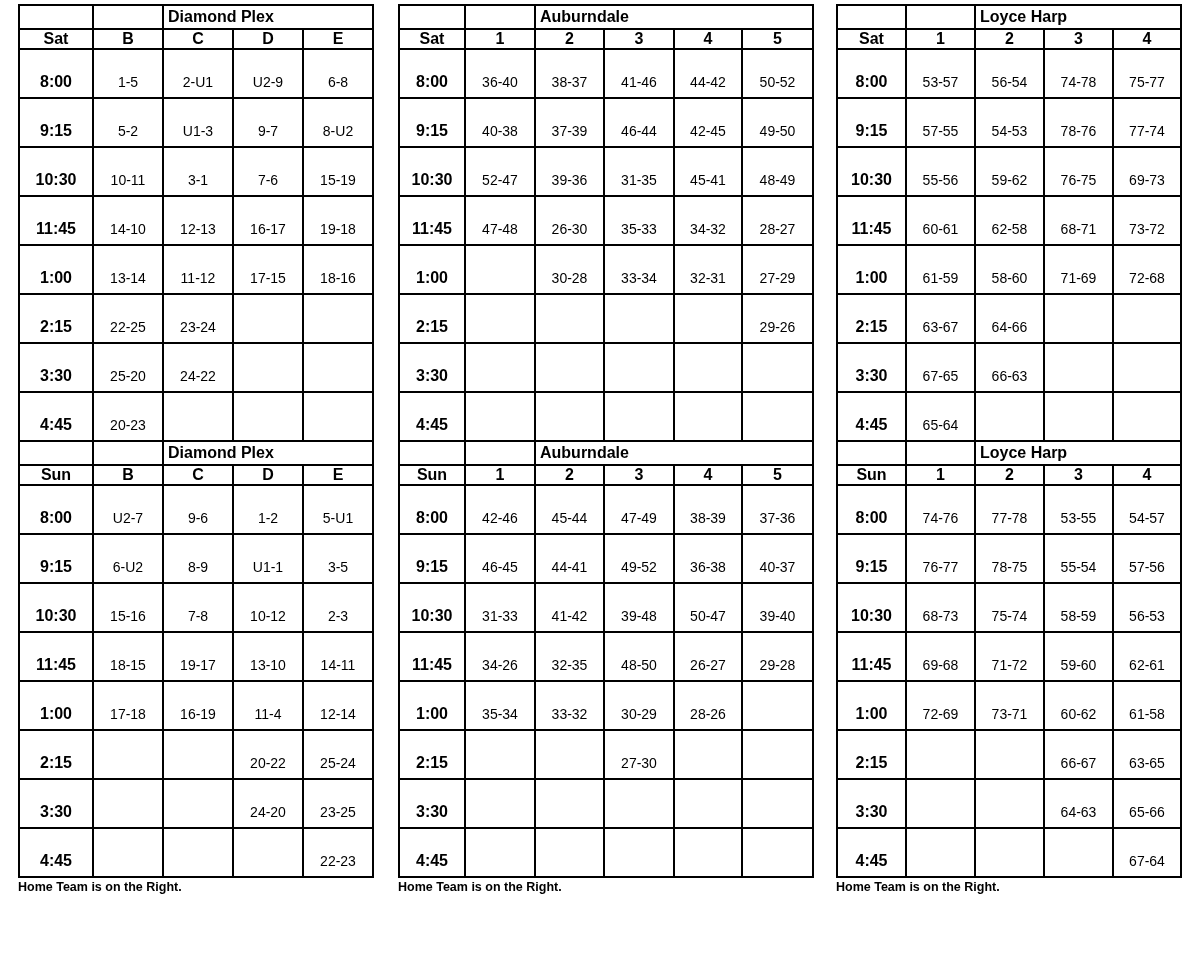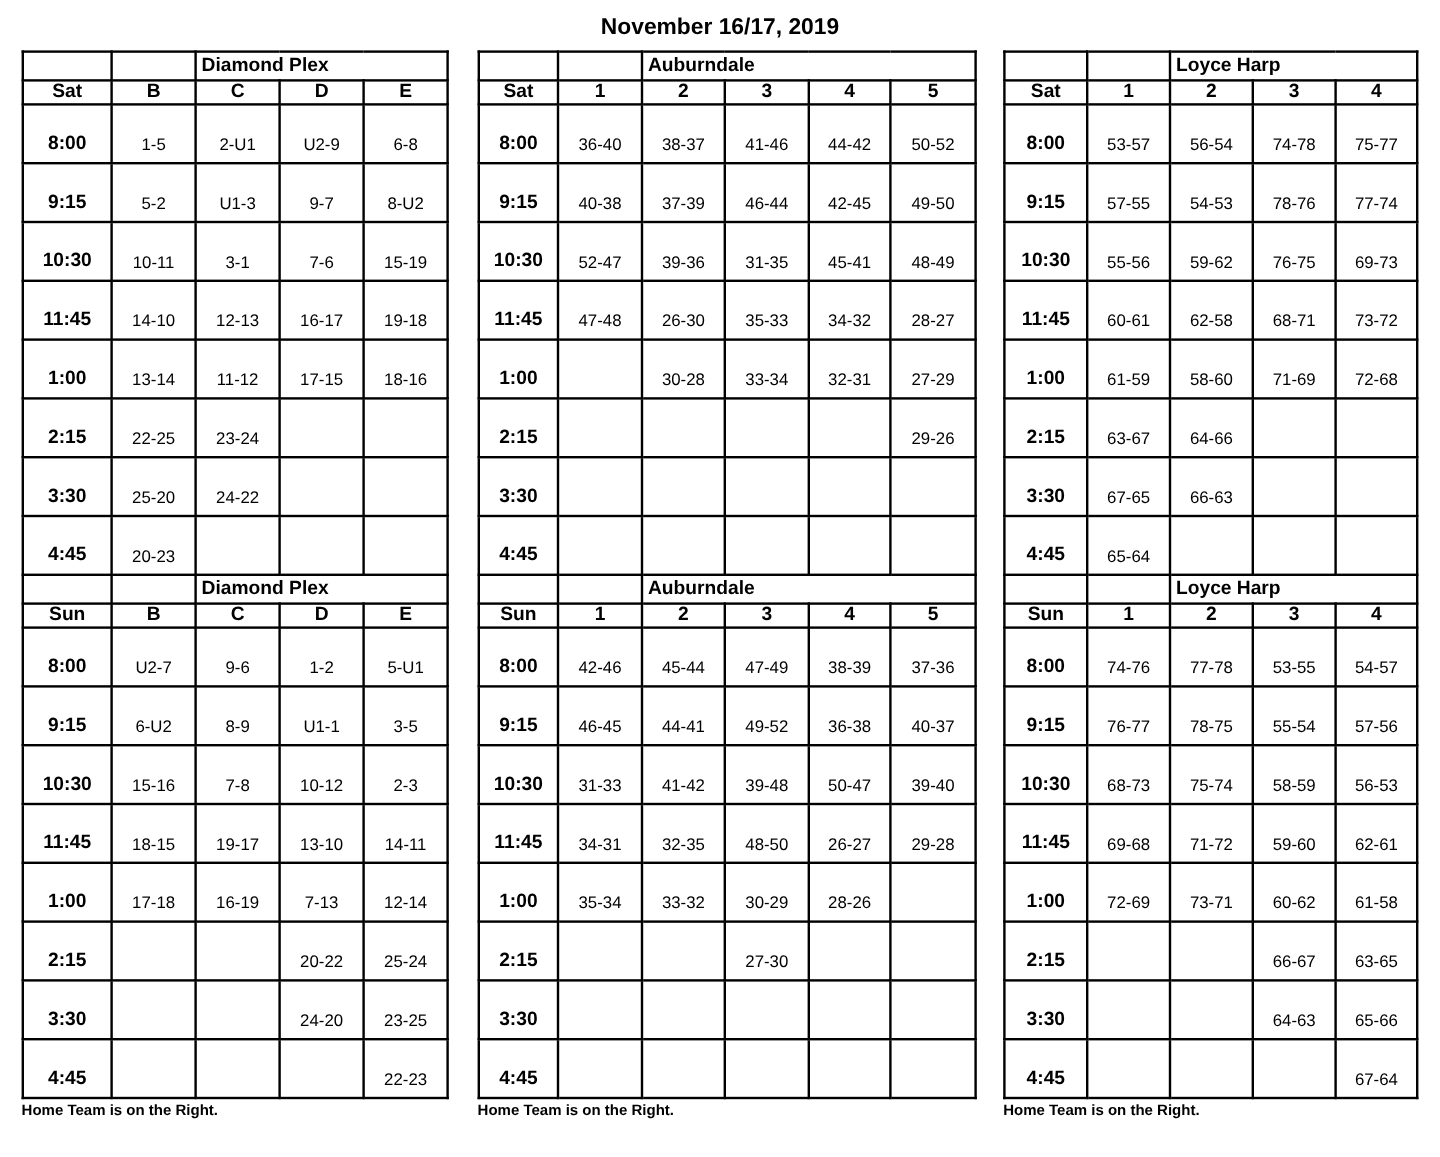--- a/index.html
+++ b/index.html
@@ -82,21 +82,20 @@
     font-size: 12.5px;
     font-weight: bold;
     text-align: left;
   }
 </style>
 </head>
 <body>
 
 <div class="page">
 
-  <div class="title">November 16/17, 2019</div>
 
   <div class="tables-row">
 
     <div class="table-block t0">
       <table class="sched">
         <colgroup>
           <col style="width:74px">
             <col style="width:70px">
             <col style="width:70px">
             <col style="width:70px">
@@ -208,21 +207,21 @@
               <td class="time-cell">11:45</td>
               <td class="score-cell">18-15</td>
               <td class="score-cell">19-17</td>
               <td class="score-cell">13-10</td>
               <td class="score-cell">14-11</td>
             </tr>
             <tr class="data-row">
               <td class="time-cell">1:00</td>
               <td class="score-cell">17-18</td>
               <td class="score-cell">16-19</td>
-              <td class="score-cell">7-13</td>
+              <td class="score-cell">11-4</td>
               <td class="score-cell">12-14</td>
             </tr>
             <tr class="data-row">
               <td class="time-cell">2:15</td>
               <td class="score-cell"></td>
               <td class="score-cell"></td>
               <td class="score-cell">20-22</td>
               <td class="score-cell">25-24</td>
             </tr>
             <tr class="data-row">
@@ -364,21 +363,21 @@
             <tr class="data-row">
               <td class="time-cell">10:30</td>
               <td class="score-cell">31-33</td>
               <td class="score-cell">41-42</td>
               <td class="score-cell">39-48</td>
               <td class="score-cell">50-47</td>
               <td class="score-cell">39-40</td>
             </tr>
             <tr class="data-row">
               <td class="time-cell">11:45</td>
-              <td class="score-cell">34-31</td>
+              <td class="score-cell">34-26</td>
               <td class="score-cell">32-35</td>
               <td class="score-cell">48-50</td>
               <td class="score-cell">26-27</td>
               <td class="score-cell">29-28</td>
             </tr>
             <tr class="data-row">
               <td class="time-cell">1:00</td>
               <td class="score-cell">35-34</td>
               <td class="score-cell">33-32</td>
               <td class="score-cell">30-29</td>

